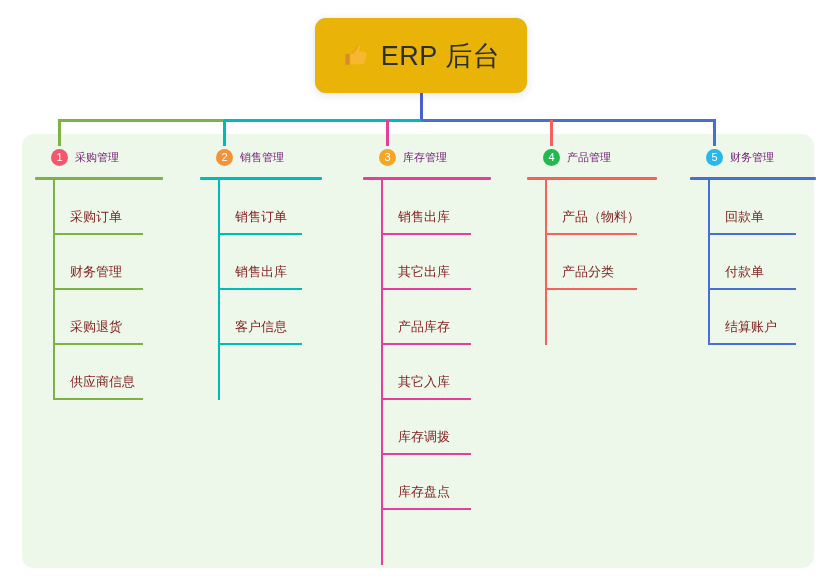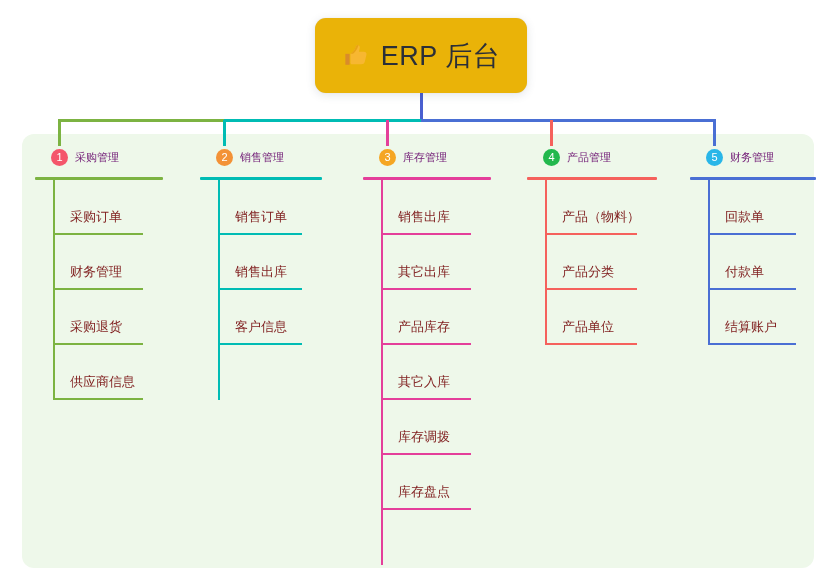--- a/index.html
+++ b/index.html
@@ -201,24 +201,20 @@
         <div class="items" style="height: 121px;">
           <div class="spine" style="background: rgb(245, 97, 92); height: 165px;"></div>
           <div class="item">
             <span class="item-label">产品（物料）</span>
             <div class="item-rule" style="background: rgb(245, 97, 92); width: 92px;"></div>
           </div>
           <div class="item">
             <span class="item-label">产品分类</span>
             <div class="item-rule" style="background: rgb(245, 97, 92); width: 92px;"></div>
           </div>
-          <div class="item">
-            <span class="item-label">产品单位</span>
-            <div class="item-rule" style="background: rgb(245, 97, 92); width: 92px;"></div>
-          </div>
         </div>
       </div>
       <div class="col" style="left: 690px; width: 126px;">
         <div class="col-head">
           <span class="badge" style="background: rgb(41, 182, 232);">5</span>
           <span class="col-title">财务管理</span>
         </div>
         <div class="head-rule" style="background: rgb(74, 111, 212);"></div>
         <div class="items" style="height: 165px;">
           <div class="spine" style="background: rgb(74, 111, 212); height: 165px;"></div>

